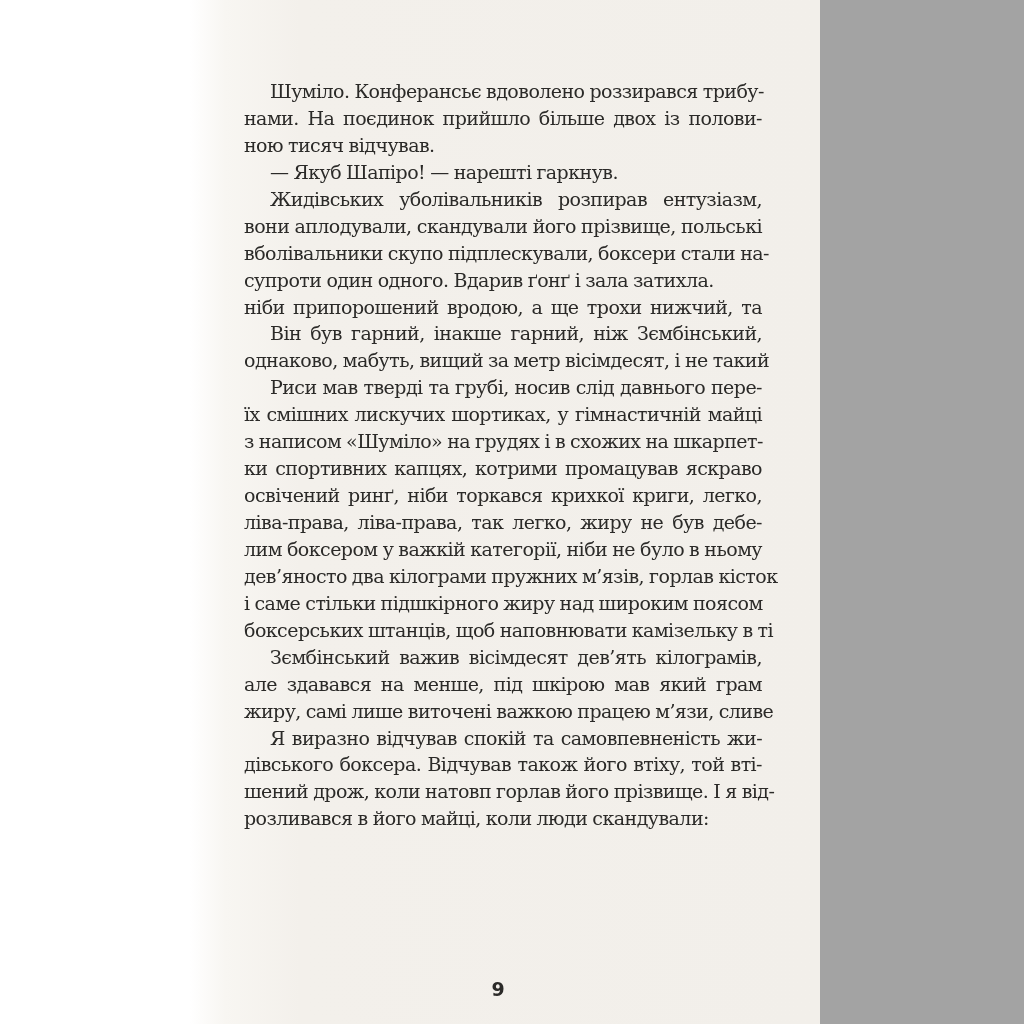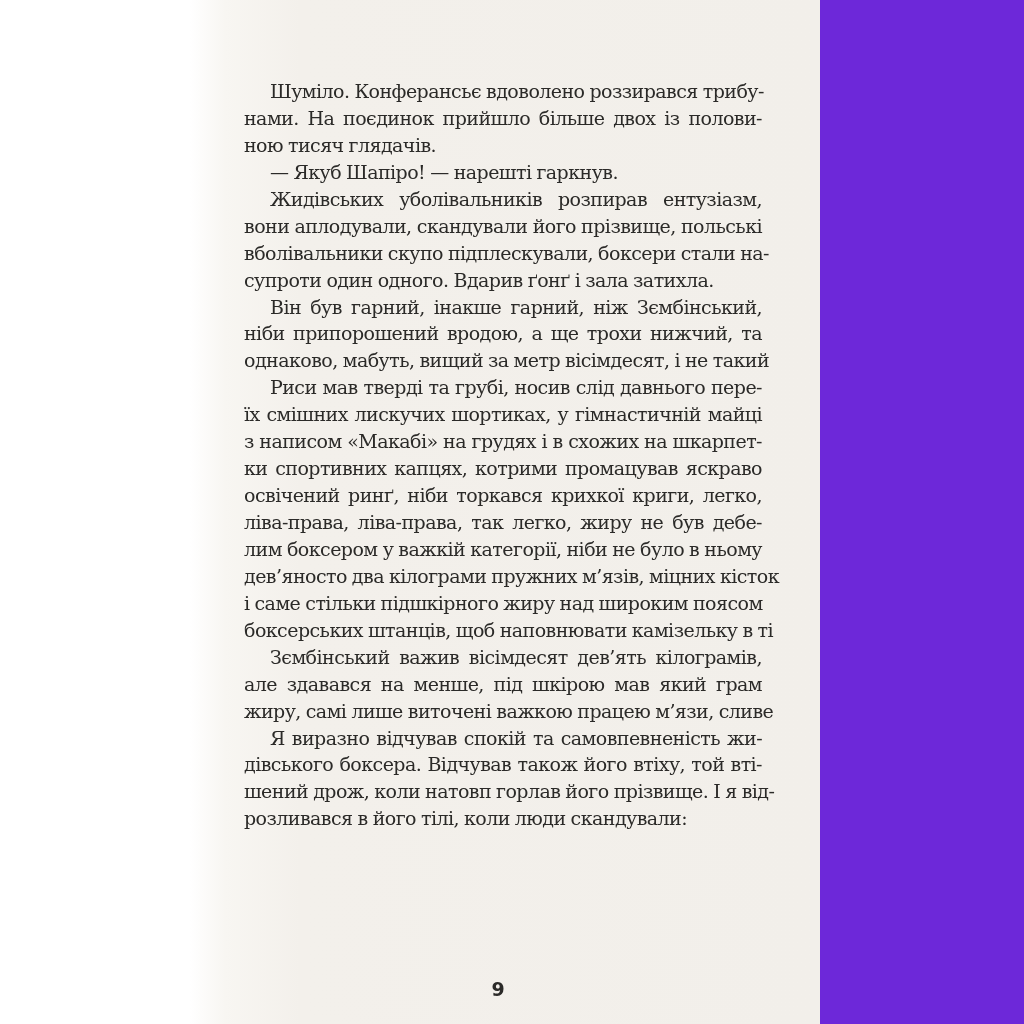--- a/index.html
+++ b/index.html
@@ -7,21 +7,21 @@
       padding: 0;
       width: 1024px;
       height: 1024px;
       background: #ffffff;
       overflow: hidden;
     }
     .scan {
       position: relative;
       width: 1024px;
       height: 1024px;
-      background: #6d28d9;
+      background: #a3a3a3;
     }
     .page {
       position: absolute;
       left: 0;
       top: 0;
       width: 820px;
       height: 1024px;
       background: linear-gradient(to right,
         #ffffff 0px,
         #ffffff 190px,
@@ -67,42 +67,42 @@
     }
   </style>
 </head>
 <body>
 
 <div class="scan">
   <div class="page">
     <div class="text-block">
       <div class="line indent">Шуміло. Конферансьє вдоволено роззирався трибу-</div>
       <div class="line">нами. На поєдинок прийшло більше двох із полови-</div>
-      <div class="line last">ною тисяч глядачів.</div>
+      <div class="line last">ною тисяч відчував.</div>
       <div class="line indent last">— Якуб Шапіро! — нарешті гаркнув.</div>
       <div class="line indent">Жидівських уболівальників розпирав ентузіазм,</div>
       <div class="line">вони аплодували, скандували його прізвище, польські</div>
       <div class="line">вболівальники скупо підплескували, боксери стали на-</div>
       <div class="line last">супроти один одного. Вдарив ґонґ і зала затихла.</div>
+      <div class="line">ніби припорошений вродою, а ще трохи нижчий, та</div>
       <div class="line indent">Він був гарний, інакше гарний, ніж Зємбінський,</div>
-      <div class="line">ніби припорошений вродою, а ще трохи нижчий, та</div>
       <div class="line">однаково, мабуть, вищий за метр вісімдесят, і не такий</div>
       <div class="line indent">Риси мав тверді та грубі, носив слід давнього пере-</div>
       <div class="line">їх смішних лискучих шортиках, у гімнастичній майці</div>
-      <div class="line">з написом «Макабі» на грудях і в схожих на шкарпет-</div>
+      <div class="line">з написом «Шуміло» на грудях і в схожих на шкарпет-</div>
       <div class="line">ки спортивних капцях, котрими промацував яскраво</div>
       <div class="line">освічений ринґ, ніби торкався крихкої криги, легко,</div>
       <div class="line">ліва-права, ліва-права, так легко, жиру не був дебе-</div>
       <div class="line">лим боксером у важкій категорії, ніби не було в ньому</div>
-      <div class="line">дев’яносто два кілограми пружних м’язів, міцних кісток</div>
+      <div class="line">дев’яносто два кілограми пружних м’язів, горлав кісток</div>
       <div class="line">і саме стільки підшкірного жиру над широким поясом</div>
       <div class="line">боксерських штанців, щоб наповнювати камізельку в ті</div>
       <div class="line indent">Зємбінський важив вісімдесят дев’ять кілограмів,</div>
       <div class="line">але здавався на менше, під шкірою мав який грам</div>
       <div class="line">жиру, самі лише виточені важкою працею м’язи, сливе</div>
       <div class="line indent">Я виразно відчував спокій та самовпевненість жи-</div>
       <div class="line">дівського боксера. Відчував також його втіху, той вті-</div>
       <div class="line">шений дрож, коли натовп горлав його прізвище. І я від-</div>
-      <div class="line last">розливався в його тілі, коли люди скандували:</div>
+      <div class="line last">розливався в його майці, коли люди скандували:</div>
     </div>
     <div class="page-number">9</div>
   </div>
 </div>
 
 </body></html>

